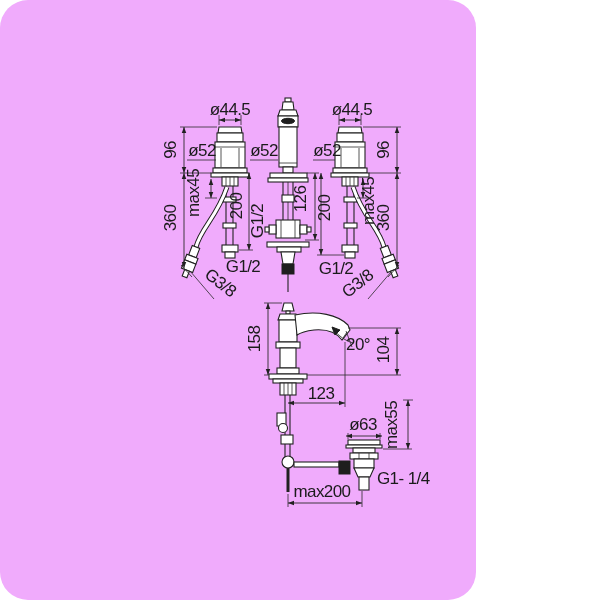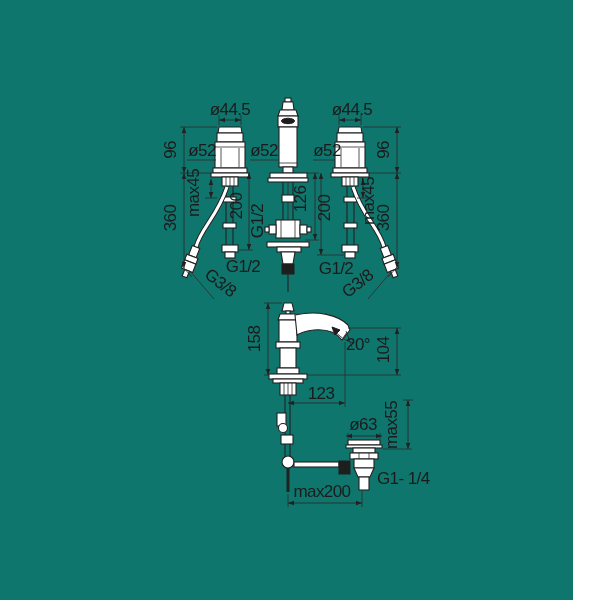--- a/index.html
+++ b/index.html
@@ -1,16 +1,16 @@
 <!DOCTYPE html>
 <html><head>
 <meta charset="utf-8">
 <style>
   html,body{margin:0;padding:0;background:#ffffff;}
-  #stage{position:relative;width:573px;height:600px;background:#0f766e;overflow:hidden;}
+  #stage{position:relative;width:476px;height:600px;background:#f0abfc;overflow:hidden;border-radius:28px;}
   svg{display:block;}
   text{font-family:"Liberation Sans",sans-serif;font-size:17px;letter-spacing:-0.6px;fill:#1b1b1b;}
   .ln{fill:none;stroke:#212121;stroke-width:1.1;}
   .thin{fill:none;stroke:#2b2b2b;stroke-width:0.8;}
   .part{fill:#ffffff;stroke:#212121;stroke-width:1.1;}
   .dark{fill:#1e1e1e;stroke:#1e1e1e;}
   .dim{fill:none;stroke:#2b2b2b;stroke-width:0.9;}
   .hoseO{fill:none;stroke:#212121;stroke-width:5;}
   .hoseI{fill:none;stroke:#ffffff;stroke-width:3;}
 </style>

